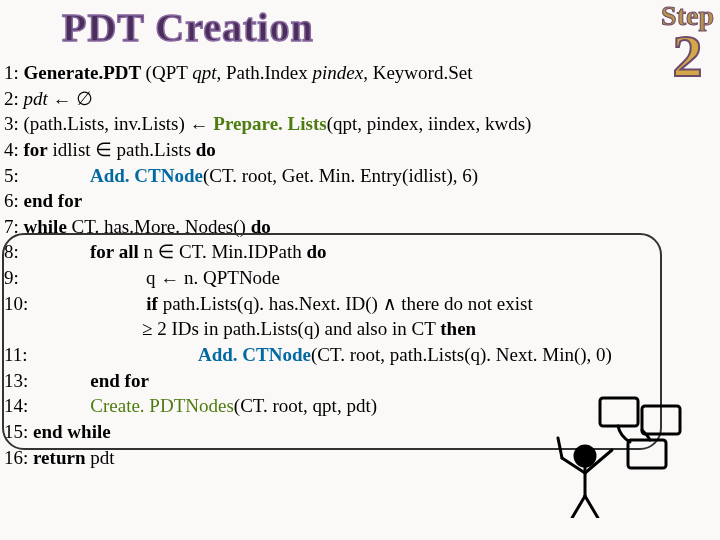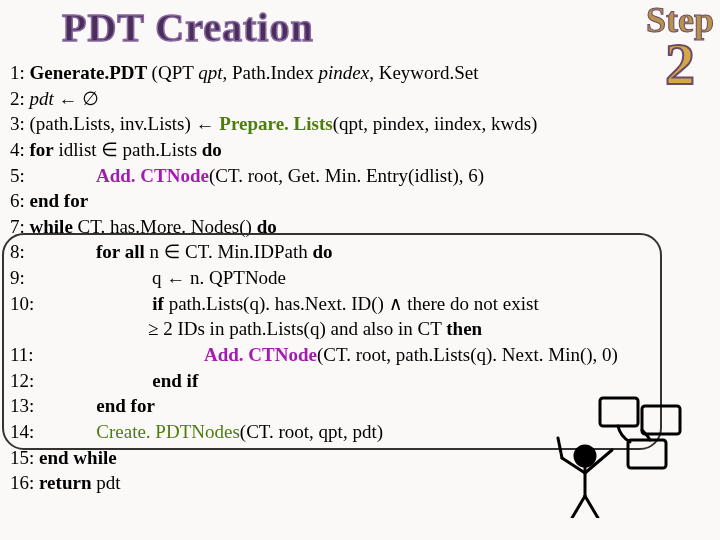--- a/index.html
+++ b/index.html
@@ -25,51 +25,51 @@
   }
   .step-box {
     position: absolute;
     top: 2px;
     right: 6px;
     text-align: center;
     line-height: 1;
   }
   .step-label {
     font-family: "Comic Sans MS", cursive;
-    font-size: 36px;
+    font-size: 28px;
     font-weight: bold;
     color: #b8934a;
     -webkit-text-stroke: 1px #6b4a6b;
   }
   .step-number {
     font-family: "Comic Sans MS", cursive;
     font-size: 60px;
     font-weight: bold;
     color: #d4a847;
     -webkit-text-stroke: 2px #6b4a6b;
     margin-top: -4px;
   }
   .algo {
     position: absolute;
     top: 60px;
-    left: 10px;
+    left: 4px;
     width: 700px;
     font-size: 19px;
     line-height: 1.35;
     color: #000;
   }
   .algo .row { white-space: nowrap; }
   .algo .row .num {
     display: inline-block;
     min-width: 24px;
   }
   .bold { font-weight: bold; }
   .italic { font-style: italic; }
   .prep { color: #4d7c0f; font-weight: bold; }
-  .add { color: #a21caf; font-weight: bold; }
+  .add { color: #0369a1; font-weight: bold; }
   .create { color: #4d7c0f; font-weight: normal; }
   .indent1 { padding-left: 62px; }
   .indent2 { padding-left: 118px; margin-top: 26px; }
   .indent3 { padding-left: 170px; }
   .outline-box {
     position: absolute;
     top: 233px;
     left: 2px;
     width: 660px;
     height: 217px;
@@ -128,23 +128,20 @@
   <div class="row">
     <span class="num">10: </span><span class="indent2 bold">if</span><span> path.Lists(q). has.Next. ID() ∧ there do not exist</span>
   </div>
   <div class="row">
     <span class="indent2" style="padding-left:138px;">≥ 2 IDs in path.Lists(q) and also in CT </span><span class="bold">then</span>
   </div>
   <div class="row">
     <span class="num">11: </span><span class="indent3 add">Add. CTNode</span><span>(CT. root, path.Lists(q). Next. Min(), 0)</span>
   </div>
   <div class="row">
-    <span class="num">12: </span><span class="indent2 bold">end if</span>
-  </div>
-  <div class="row">
     <span class="num">13: </span><span class="indent1 bold">end for</span>
   </div>
   <div class="row">
     <span class="num">14: </span><span class="indent1 create">Create. PDTNodes</span><span>(CT. root, qpt, pdt)</span>
   </div>
   <div class="row">
     <span>15: </span><span class="bold">end while</span>
   </div>
   <div class="row">
     <span>16: </span><span class="bold">return</span><span> pdt</span>

